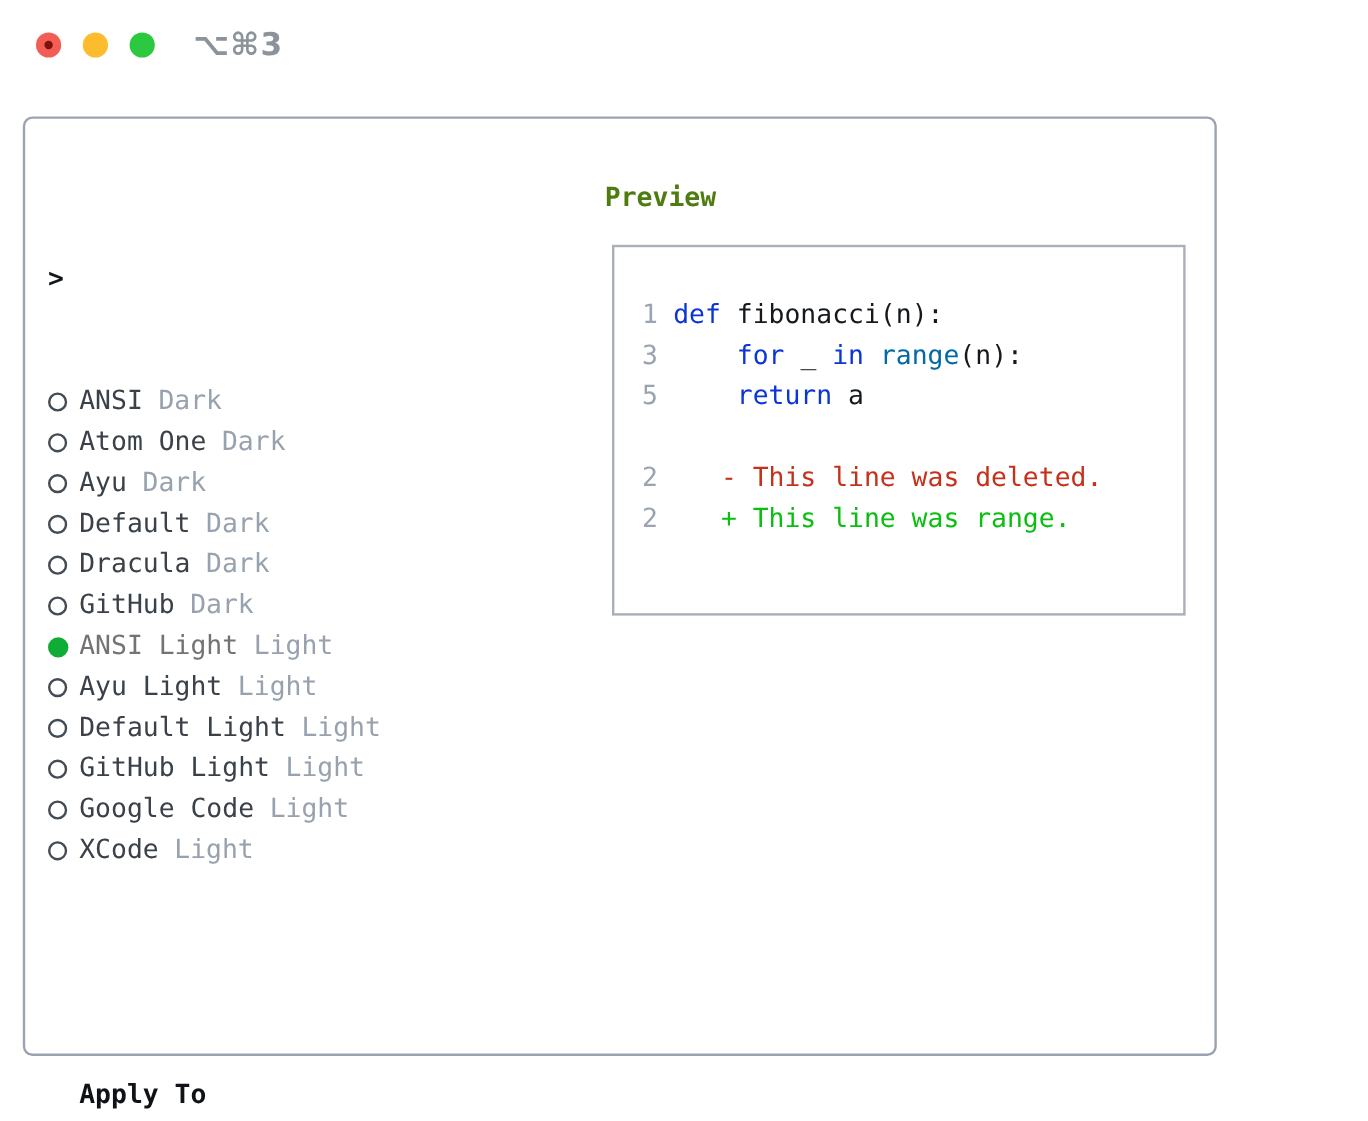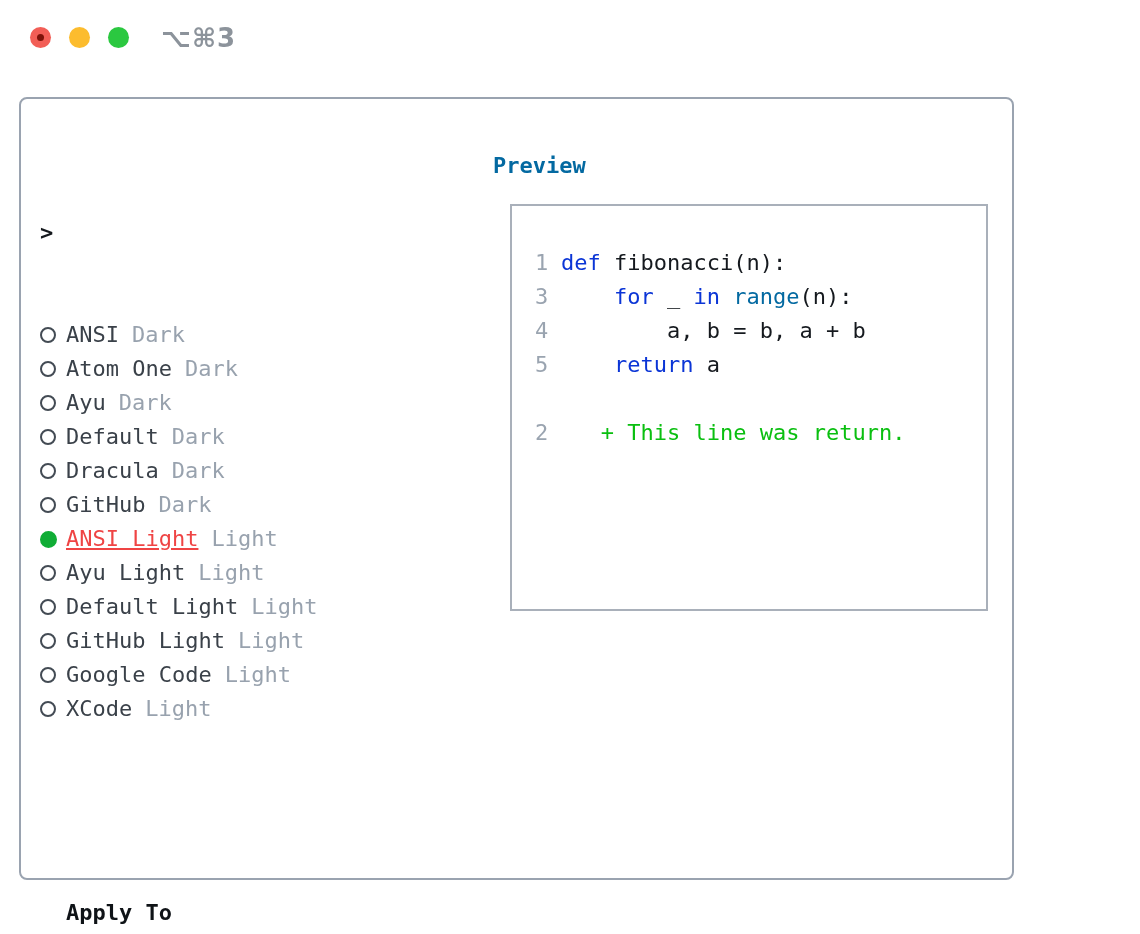--- a/index.html
+++ b/index.html
@@ -46,30 +46,30 @@
     width:26px;flex:0 0 26px;display:flex;align-items:center;
     font-weight:bold;color:#14181d;
   }
   .circle{
     width:12px;height:12px;border:2px solid #434b54;border-radius:50%;
     display:inline-block;box-sizing:content-box;background:transparent;
   }
   .circle.sel{background:#10ad36;border-color:#10ad36;width:13px;height:13px;}
   .hdr{font-weight:bold;color:#0f1317;}
   .t-name{color:#3a4149;}
-  .t-name.sel{color:#ef4444;text-decoration:underline;}
+  .t-name.sel{color:#737373;}
   .t-var{color:#98a2ae;margin-left:13px;}
   .spacer{height:34px;}
   
   .preview-title{
-    position:absolute;left:472px;top:49px;height:34px;display:flex;align-items:center;
-    font-size:22px;font-weight:bold;color:#0369a1;
+    position:absolute;left:483px;top:49px;height:34px;display:flex;align-items:center;
+    font-size:22px;font-weight:bold;color:#4d7c0f;
   }
   .preview-box{
-    position:absolute;left:489px;top:105px;width:478px;height:407px;
+    position:absolute;left:489px;top:105px;width:478px;height:309px;
     border:2px solid #a9b0ba;box-sizing:border-box;background:#ffffff;
     padding:40px 0 0 23px;overflow:hidden;
   }
   .code-line{height:34px;font-size:22px;line-height:34px;white-space:pre;}
   .ln{display:inline-block;width:26px;color:#9aa4b0;}
   .tok-txt{color:#15191e;}
   .tok-kw{color:#0b35d6;}
   .tok-fn{color:#0369a1;}
   .tok-num{color:#0abf10;}
   .tok-ctx{color:#8f99a4;}
@@ -107,21 +107,21 @@
       
       
     </div>
 
     <div class="preview-title">Preview</div>
 
     <div class="preview-box">
       <div id="code-lines">
           <div class="code-line"><span class="ln">1</span><span class="tok-kw">def</span><span class="tok-txt"> fibonacci(n):</span></div>
           <div class="code-line"><span class="ln">3</span><span class="tok-txt">    </span><span class="tok-kw">for</span><span class="tok-txt"> _ </span><span class="tok-kw">in</span><span class="tok-txt"> </span><span class="tok-fn">range</span><span class="tok-txt">(n):</span></div>
-          <div class="code-line"><span class="ln">4</span><span class="tok-txt">        a, b = b, a + b</span></div>
           <div class="code-line"><span class="ln">5</span><span class="tok-txt">    </span><span class="tok-kw">return</span><span class="tok-txt"> a</span></div>
           <div class="code-line"><span class="ln"></span></div>
-          <div class="code-line"><span class="ln">2</span><span class="tok-add">   + This line was return.</span></div>
+          <div class="code-line"><span class="ln">2</span><span class="tok-del">   - This line was deleted.</span></div>
+          <div class="code-line"><span class="ln">2</span><span class="tok-add">   + This line was range.</span></div>
         </div>
     </div>
 
   </div>
 </div>
 
 </body></html>

